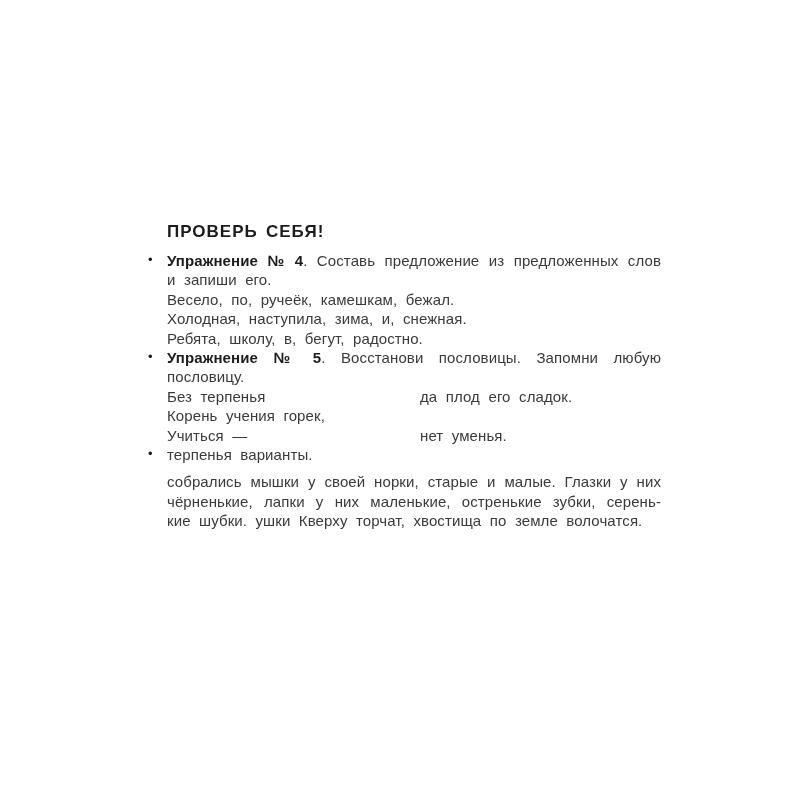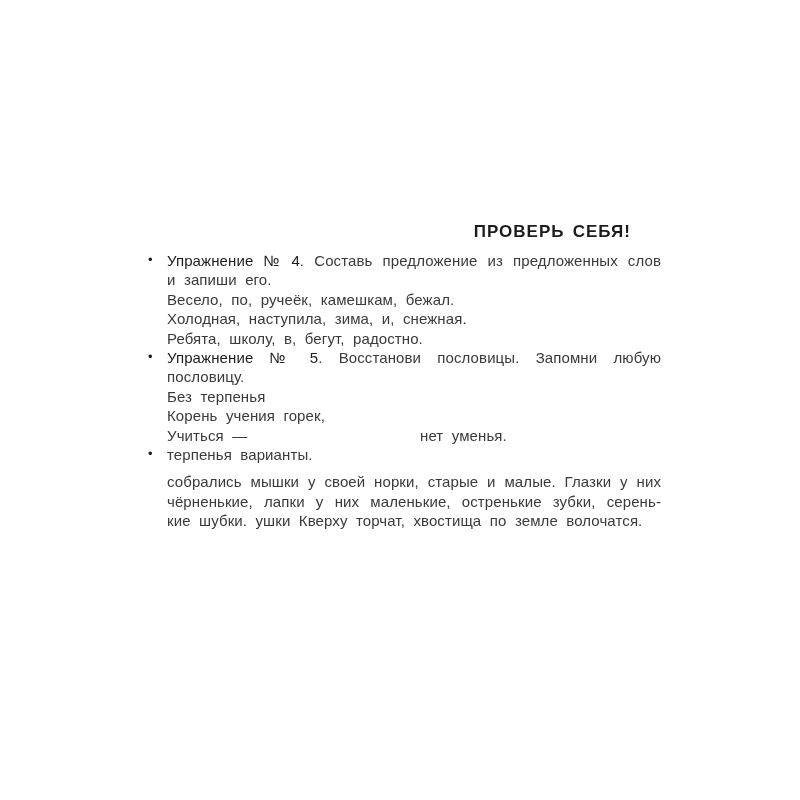--- a/index.html
+++ b/index.html
@@ -22,39 +22,39 @@
     font-size: 15px;
     line-height: 19.4px;
     word-spacing: 0.28em;
     letter-spacing: 0.1px;
   }
   .doc-title {
     font-size: 17px;
     line-height: 20px;
     font-weight: bold;
     color: var(--bold, #1c1c1c);
-    text-align: right;
+    text-align: left;
     letter-spacing: 1px;
     word-spacing: 0.15em;
     margin: 0 30px 9px 0;
   }
   .exercise { position: relative; }
   .bullet {
     position: absolute;
     left: -19px; top: -1px;
     font-size: 13px;
     color: var(--bold, #1c1c1c);
   }
   .jline {
     text-align: justify;
     text-align-last: justify;
   }
   .line { white-space: nowrap; }
   b, .bold-label {
-    font-weight: normal;
+    font-weight: bold;
     color: var(--bold, #1c1c1c);
   }
   .pair-row { position: relative; }
   .pair-right {
     position: absolute;
     left: 253px; top: 0;
     white-space: nowrap;
   }
   .body-para { margin-top: 8px; }
 </style>
@@ -73,20 +73,21 @@
       <div class="line">Весело, по, ручеёк, камешкам, бежал.</div>
       <div class="line">Холодная, наступила, зима, и, снежная.</div>
       <div class="line">Ребята, школу, в, бегут, радостно.</div>
     </div>
 
     <div class="exercise">
       <span class="bullet">•</span>
       <div class="jline"><b>Упражнение № 5</b><span>. Восстанови пословицы. Запомни любую пословицу.</span></div>
       <div class="pair-row">
         <span class="line">Без терпенья</span>
+        <span class="pair-right">да плод его сладок.</span>
       </div>
       <div class="pair-row">
         <span class="line">Корень учения горек,</span>
       </div>
       <div class="pair-row">
         <span class="pair-right">нет уменья.</span>
       </div>
       <div class="pair-row">
         <span class="line">Учиться —</span>
       </div>

